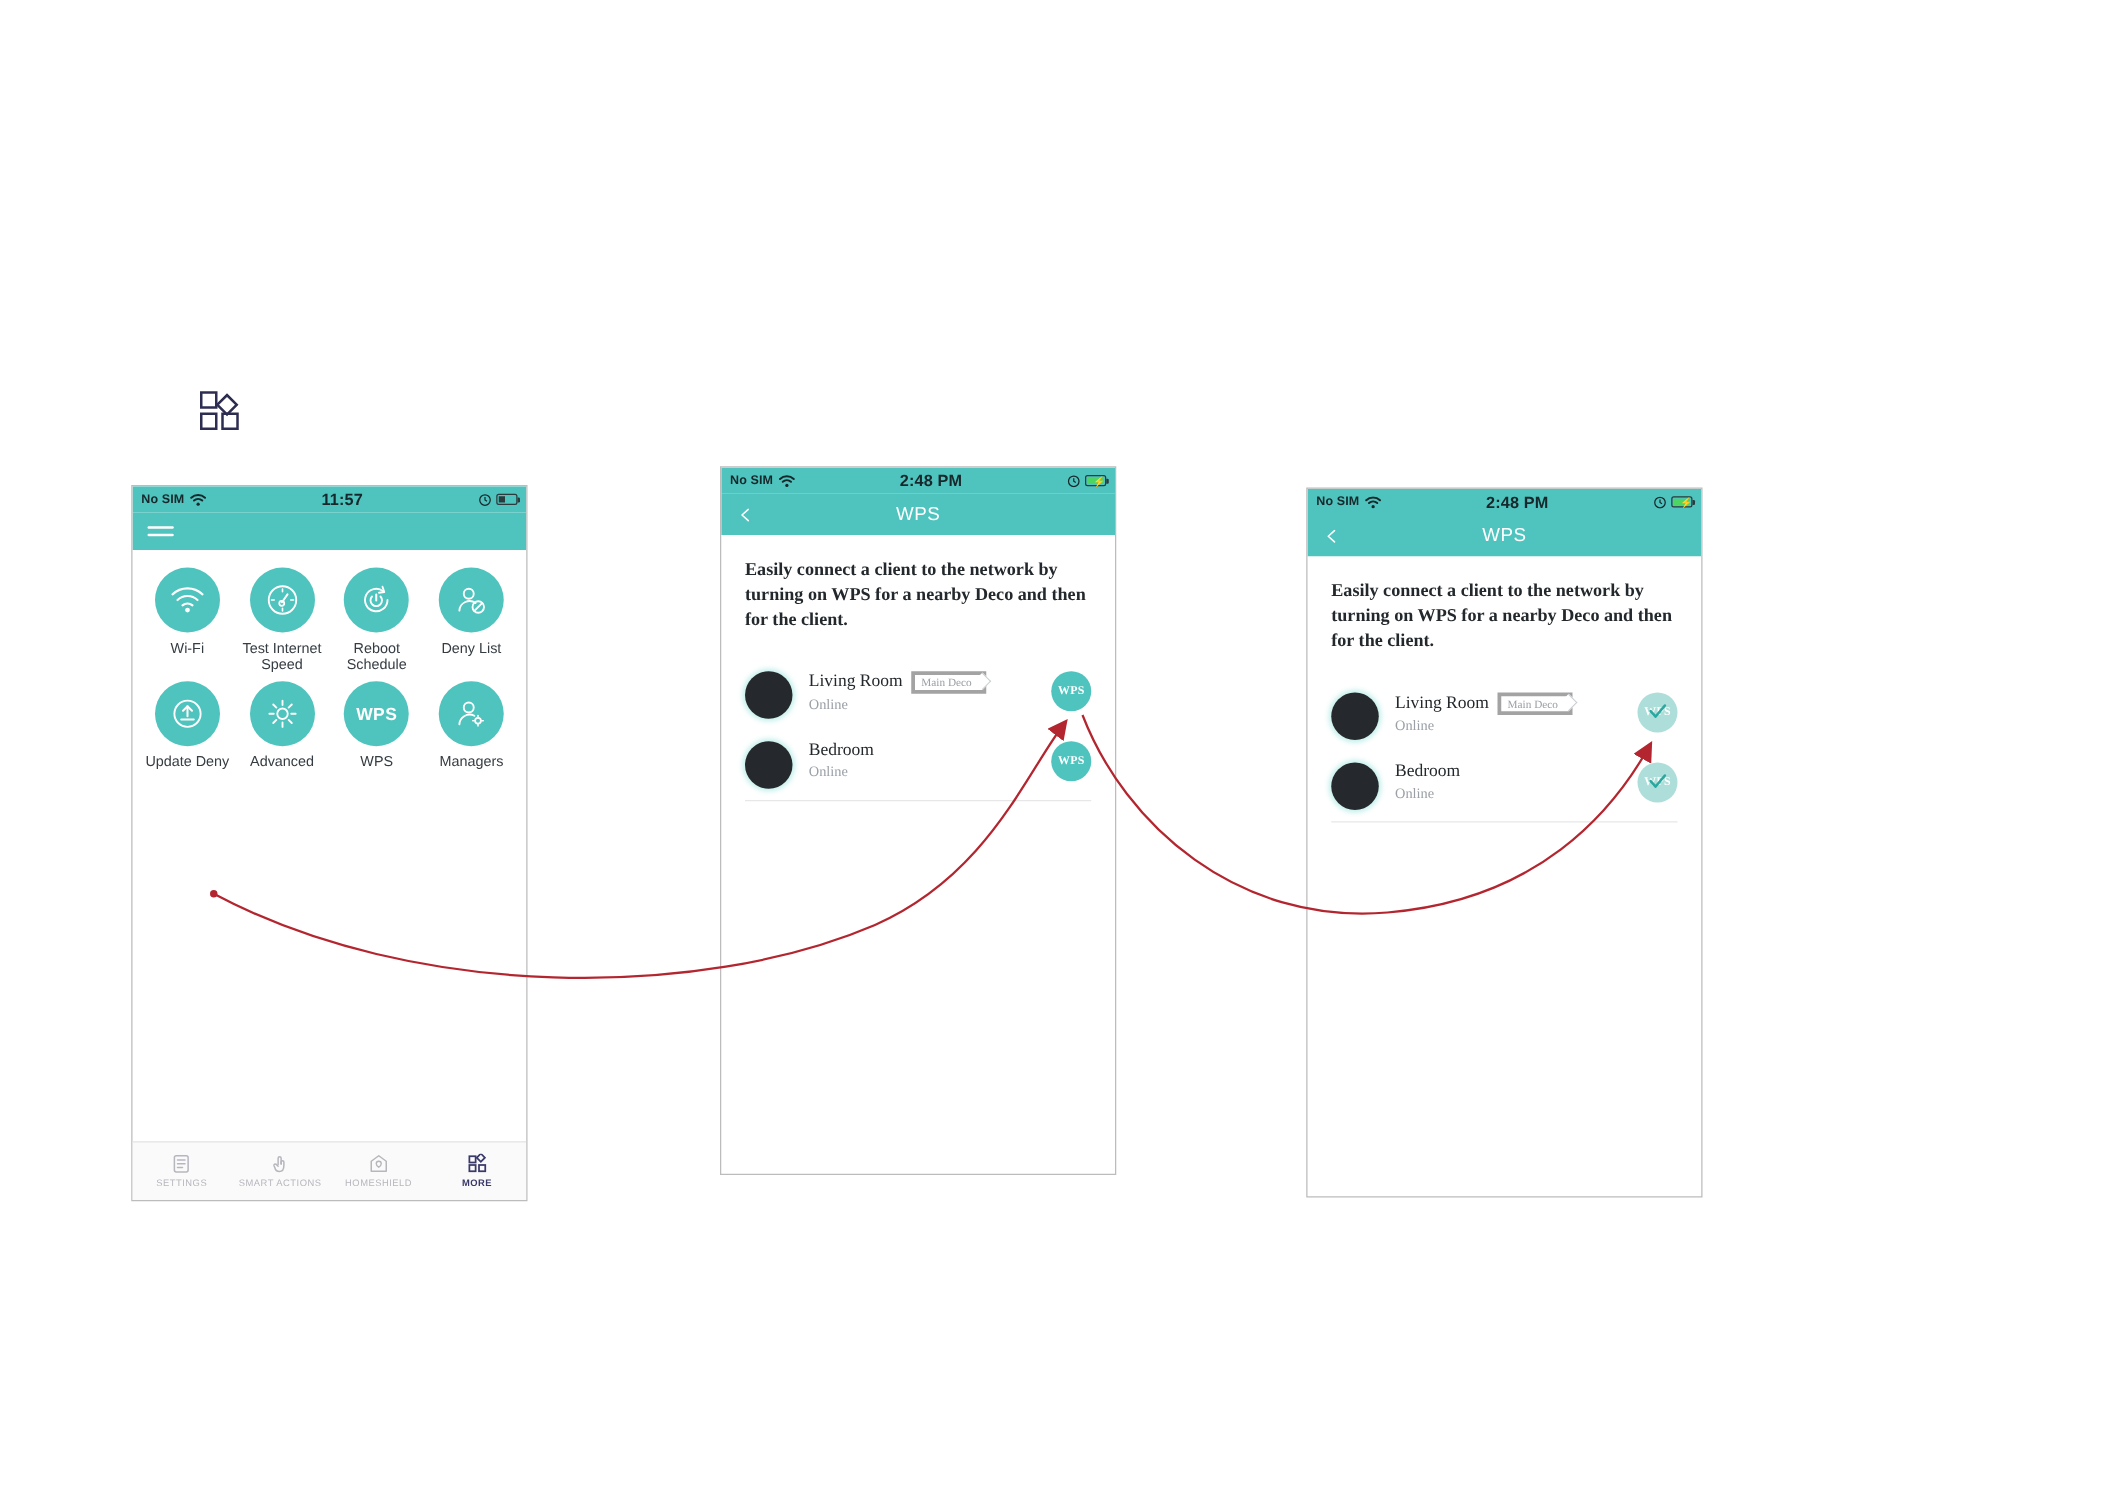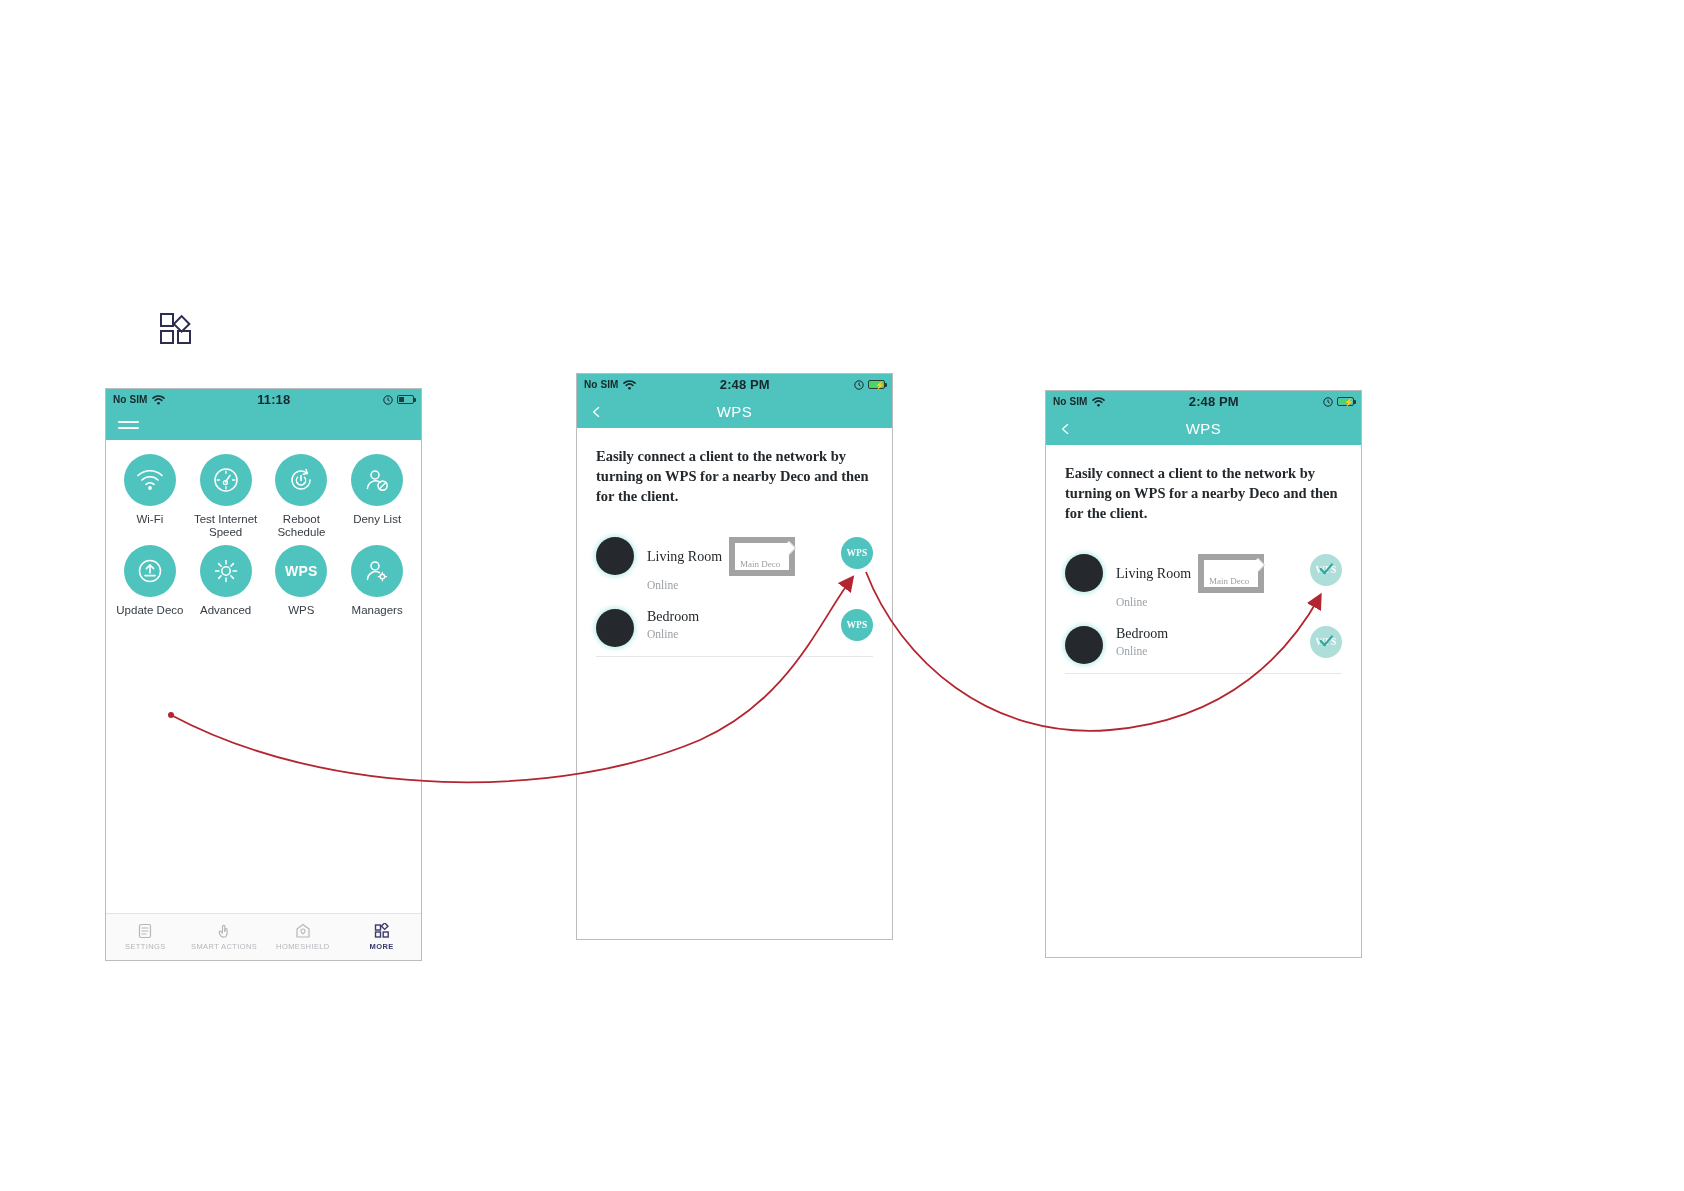--- a/index.html
+++ b/index.html
@@ -139,22 +139,22 @@
   .dev-avatar {
     width: 38px; height: 38px; border-radius: 50%;
     background: #25282c; flex: none;
     box-shadow: 0 0 4px 2px rgba(120,220,210,.45);
   }
   .dev-info { flex: 1; margin-left: 13px; min-width: 0; }
   .dev-name-line { display: flex; align-items: center; gap: 7px; }
   .dev-name { font-size: 14px; color: #23282c; }
   .badge {
     font-size: 9px; color: #9aa0a6;
-    border: 6px solid #a3a3a3;
-    padding: 16px 9px 1px 5px;
+    border: 3px solid #a3a3a3;
+    padding: 1px 9px 1px 5px;
     position: relative;
     white-space: nowrap;
   }
   .badge::after {
     content: ""; position: absolute; right: -6px; top: -1px;
     width: 11px; height: 11px;
     border-top: 1px solid #c9cdd1; border-right: 1px solid #c9cdd1;
     transform: rotate(45deg) scale(.82);
     background: #fff;
   }
@@ -192,21 +192,21 @@
 
     <div class="statusbar">
       <div class="sb-left">
         <span>No SIM</span>
         <svg width="13" height="10" viewBox="0 0 13 10">
           <path d="M1 3.2 A8 8 0 0 1 12 3.2" fill="none" stroke="#16282c" stroke-width="1.6" stroke-linecap="round"></path>
           <path d="M3.2 5.4 A5 5 0 0 1 9.8 5.4" fill="none" stroke="#16282c" stroke-width="1.6" stroke-linecap="round"></path>
           <circle cx="6.5" cy="8.3" r="1.3" fill="#16282c"></circle>
         </svg>
       </div>
-      <div class="sb-center">11:18</div>
+      <div class="sb-center">11:57</div>
       <div class="sb-right">
         <svg width="10" height="10" viewBox="0 0 10 10">
           <circle cx="5" cy="5" r="4.2" fill="none" stroke="#16282c" stroke-width="1"></circle>
           <path d="M5 2.6 V5 L6.6 6" fill="none" stroke="#16282c" stroke-width="1"></path>
         </svg>
         <span class="batt dark">
             <span class="fill"></span>
           </span>
       </div>
     </div>
@@ -271,21 +271,21 @@
 
       <div class="tile">
         <div class="circle">
           <svg width="28" height="28" viewBox="0 0 28 28">
             <circle cx="14" cy="14" r="10.5" fill="none" stroke="#fff" stroke-width="1.5"></circle>
             <path d="M14 8 L14 16" stroke="#fff" stroke-width="1.6" stroke-linecap="round"></path>
             <path d="M10.4 11.6 L14 8 L17.6 11.6" fill="none" stroke="#fff" stroke-width="1.6" stroke-linecap="round" stroke-linejoin="round"></path>
             <path d="M9 18.6 H19" stroke="#fff" stroke-width="1.6" stroke-linecap="round"></path>
           </svg>
         </div>
-        <div class="tile-label">Update Deco</div>
+        <div class="tile-label">Update Deny</div>
       </div>
 
       <div class="tile">
         <div class="circle">
           <svg width="28" height="28" viewBox="0 0 28 28">
             <circle cx="14" cy="14" r="4.2" fill="none" stroke="#fff" stroke-width="1.5"></circle>
             <g stroke="#fff" stroke-width="1.5" stroke-linecap="round">
               <path d="M14 3.5 V7"></path>
                 <path d="M14 21 V24.5"></path>
               <path d="M3.5 14 H7"></path>

